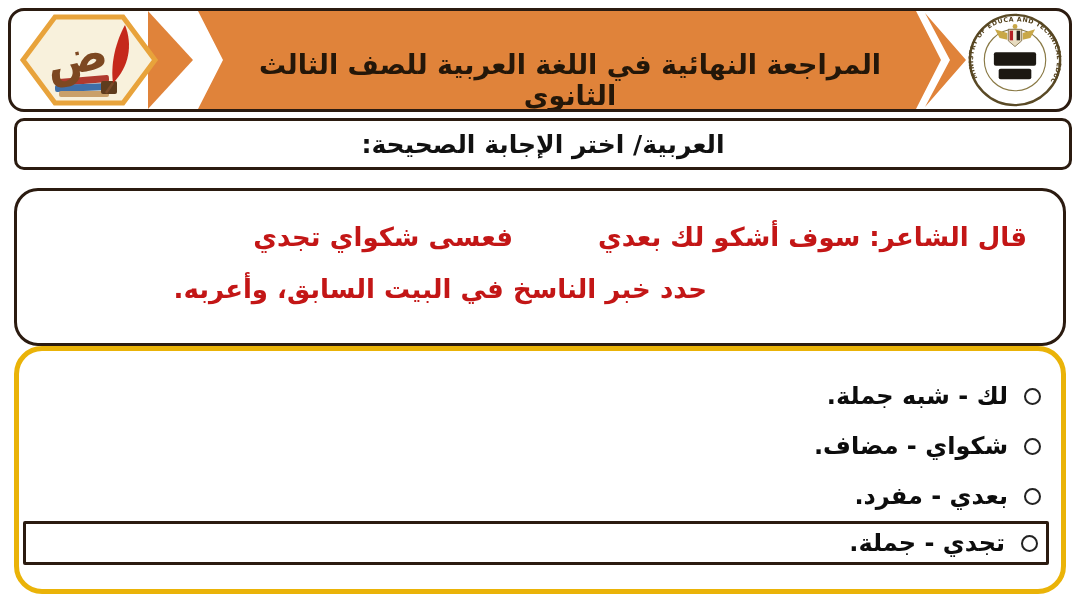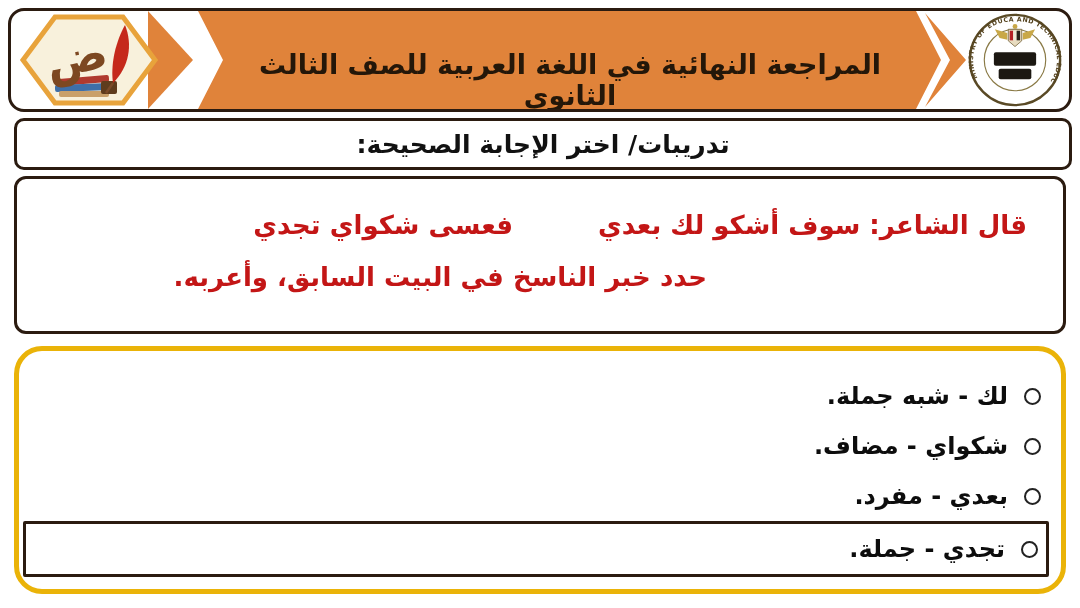--- a/index.html
+++ b/index.html
@@ -24,22 +24,22 @@
   .emblem{position:absolute;right:6px;top:1px;z-index:2;}
   
   .instruction-bar{
     position:absolute;left:14px;top:118px;width:1052px;height:46px;
     border:3px solid #2b1b10;border-radius:10px;background:#ffffff;
     display:flex;align-items:center;justify-content:center;
     font-size:25px;font-weight:bold;color:#111;direction:rtl;
   }
   
   .question-box{
-    position:absolute;left:14px;top:176px;width:1052px;height:158px;
-    border:3.5px solid #2b1b10;border-radius:12px;background:#ffffff;
+    position:absolute;left:14px;top:188px;width:1052px;height:158px;
+    border:3.5px solid #2b1b10;border-radius:24px;background:#ffffff;
     direction:rtl;color:#c31616;font-weight:bold;font-size:26px;
     box-sizing:border-box;padding:26px 36px 0 30px;line-height:40px;
   }
   .verse-line{text-align:right;white-space:nowrap;}
   .verse-gap{display:inline-block;width:85px;}
   .task-line{text-align:right;padding-right:320px;margin-top:12px;white-space:nowrap;}
   
   .options-box{
     position:absolute;left:14px;top:346px;width:1052px;height:248px;
     border:5px solid #eab308;border-radius:28px;background:#ffffff;
@@ -48,21 +48,21 @@
   .option-row{height:50px;display:flex;align-items:center;gap:16px;}
   .radio-circle{
     width:13px;height:13px;border:2px solid #222;border-radius:50%;
     flex-shrink:0;background:#fff;
   }
   .option-label{font-size:24px;font-weight:bold;color:#0d0d0d;white-space:nowrap;}
   .highlight{
     margin:0 -8px 0 -14px;padding-right:8px;
     border:3px solid #2b1b10;border-radius:2px;background:#ffffff;
   }
-  .highlight .option-row{height:50px;}
+  .highlight .option-row{height:38px;}
 </style>
 </head>
 <body>
 
 <div id="stage">
 
   <div class="header">
     <div class="header-inner">
 
       <svg class="band-svg" viewBox="0 0 1058 98" preserveAspectRatio="none">
@@ -108,21 +108,21 @@
         </g>
         <g>
           <rect x="28" y="42" width="44" height="14" rx="2" fill="#1c1812"></rect>
           <rect x="33" y="59" width="34" height="11" rx="2" fill="#1c1812"></rect>
         </g>
       </svg>
     </div>
   </div>
 
   <div class="instruction-bar">
-    <span>تدريبات/ اختر الإجابة الصحيحة:</span>
+    <span>العربية/ اختر الإجابة الصحيحة:</span>
   </div>
 
   <div class="question-box">
     <div class="verse-line">
       <span>قال الشاعر: سوف أشكو لك بعدي</span><span class="verse-gap"></span><span>فعسى شكواي تجدي</span>
     </div>
     <div class="task-line">حدد خبر الناسخ في البيت السابق، وأعربه.</div>
   </div>
 
   <div class="options-box">

